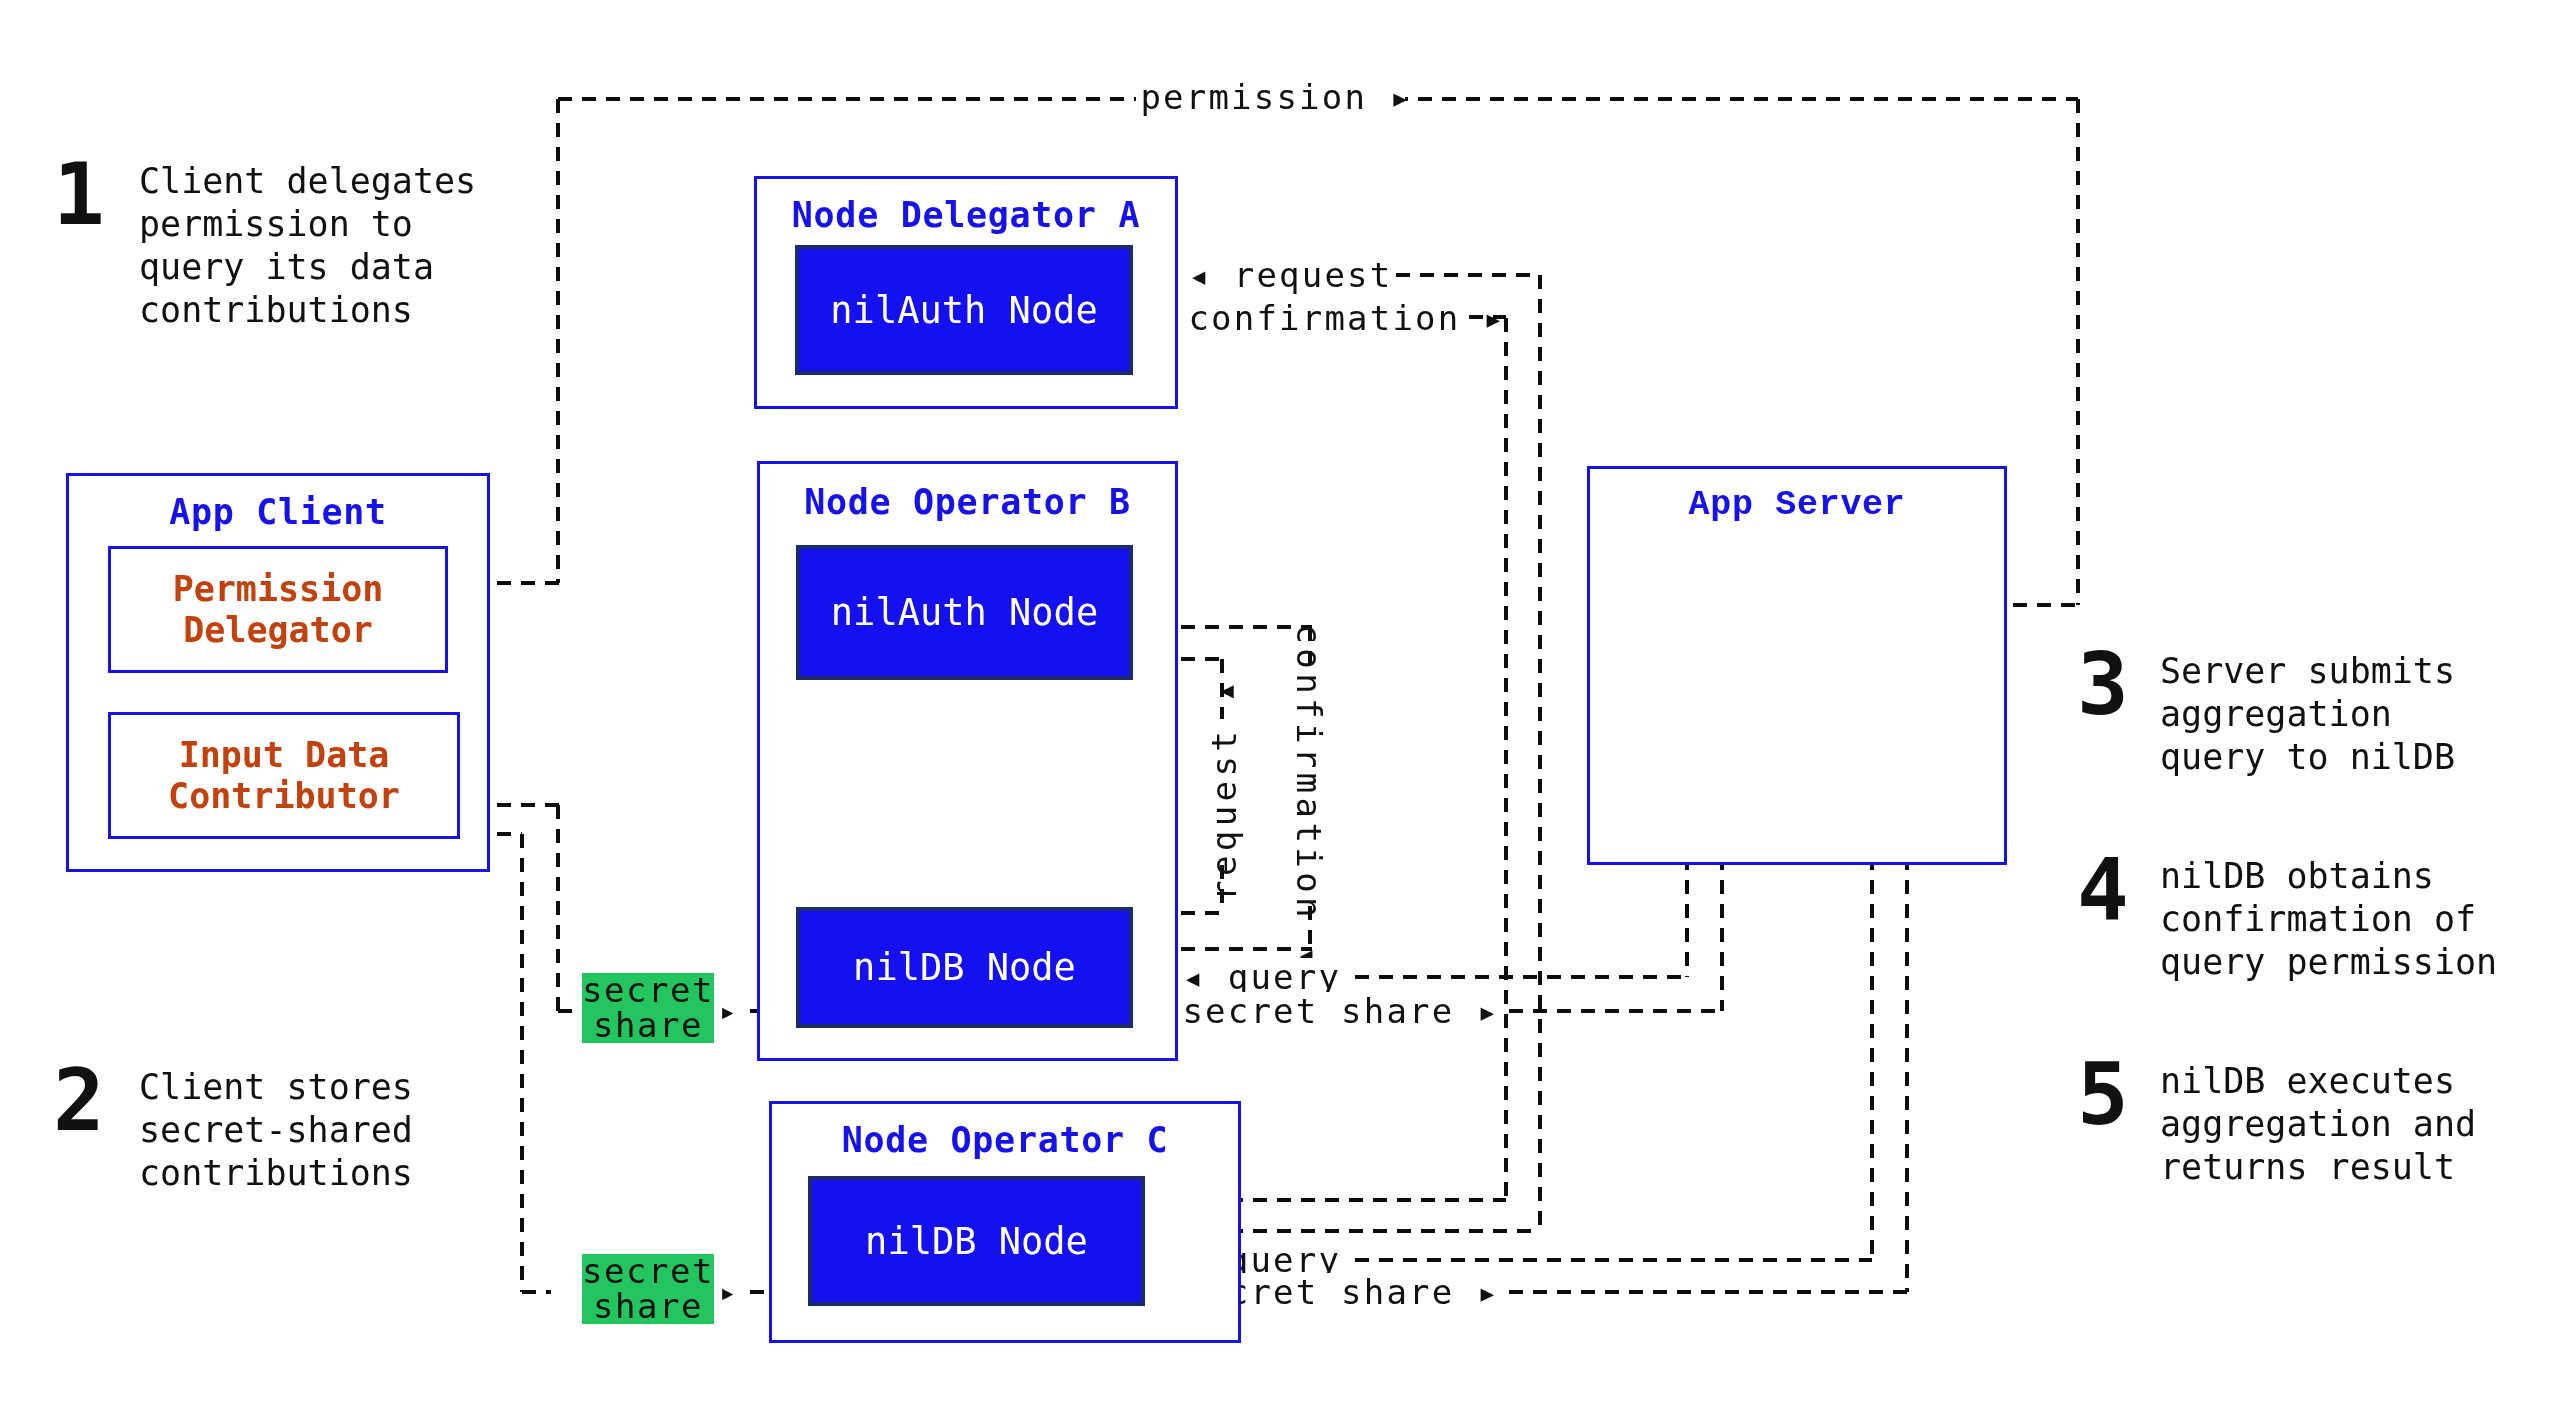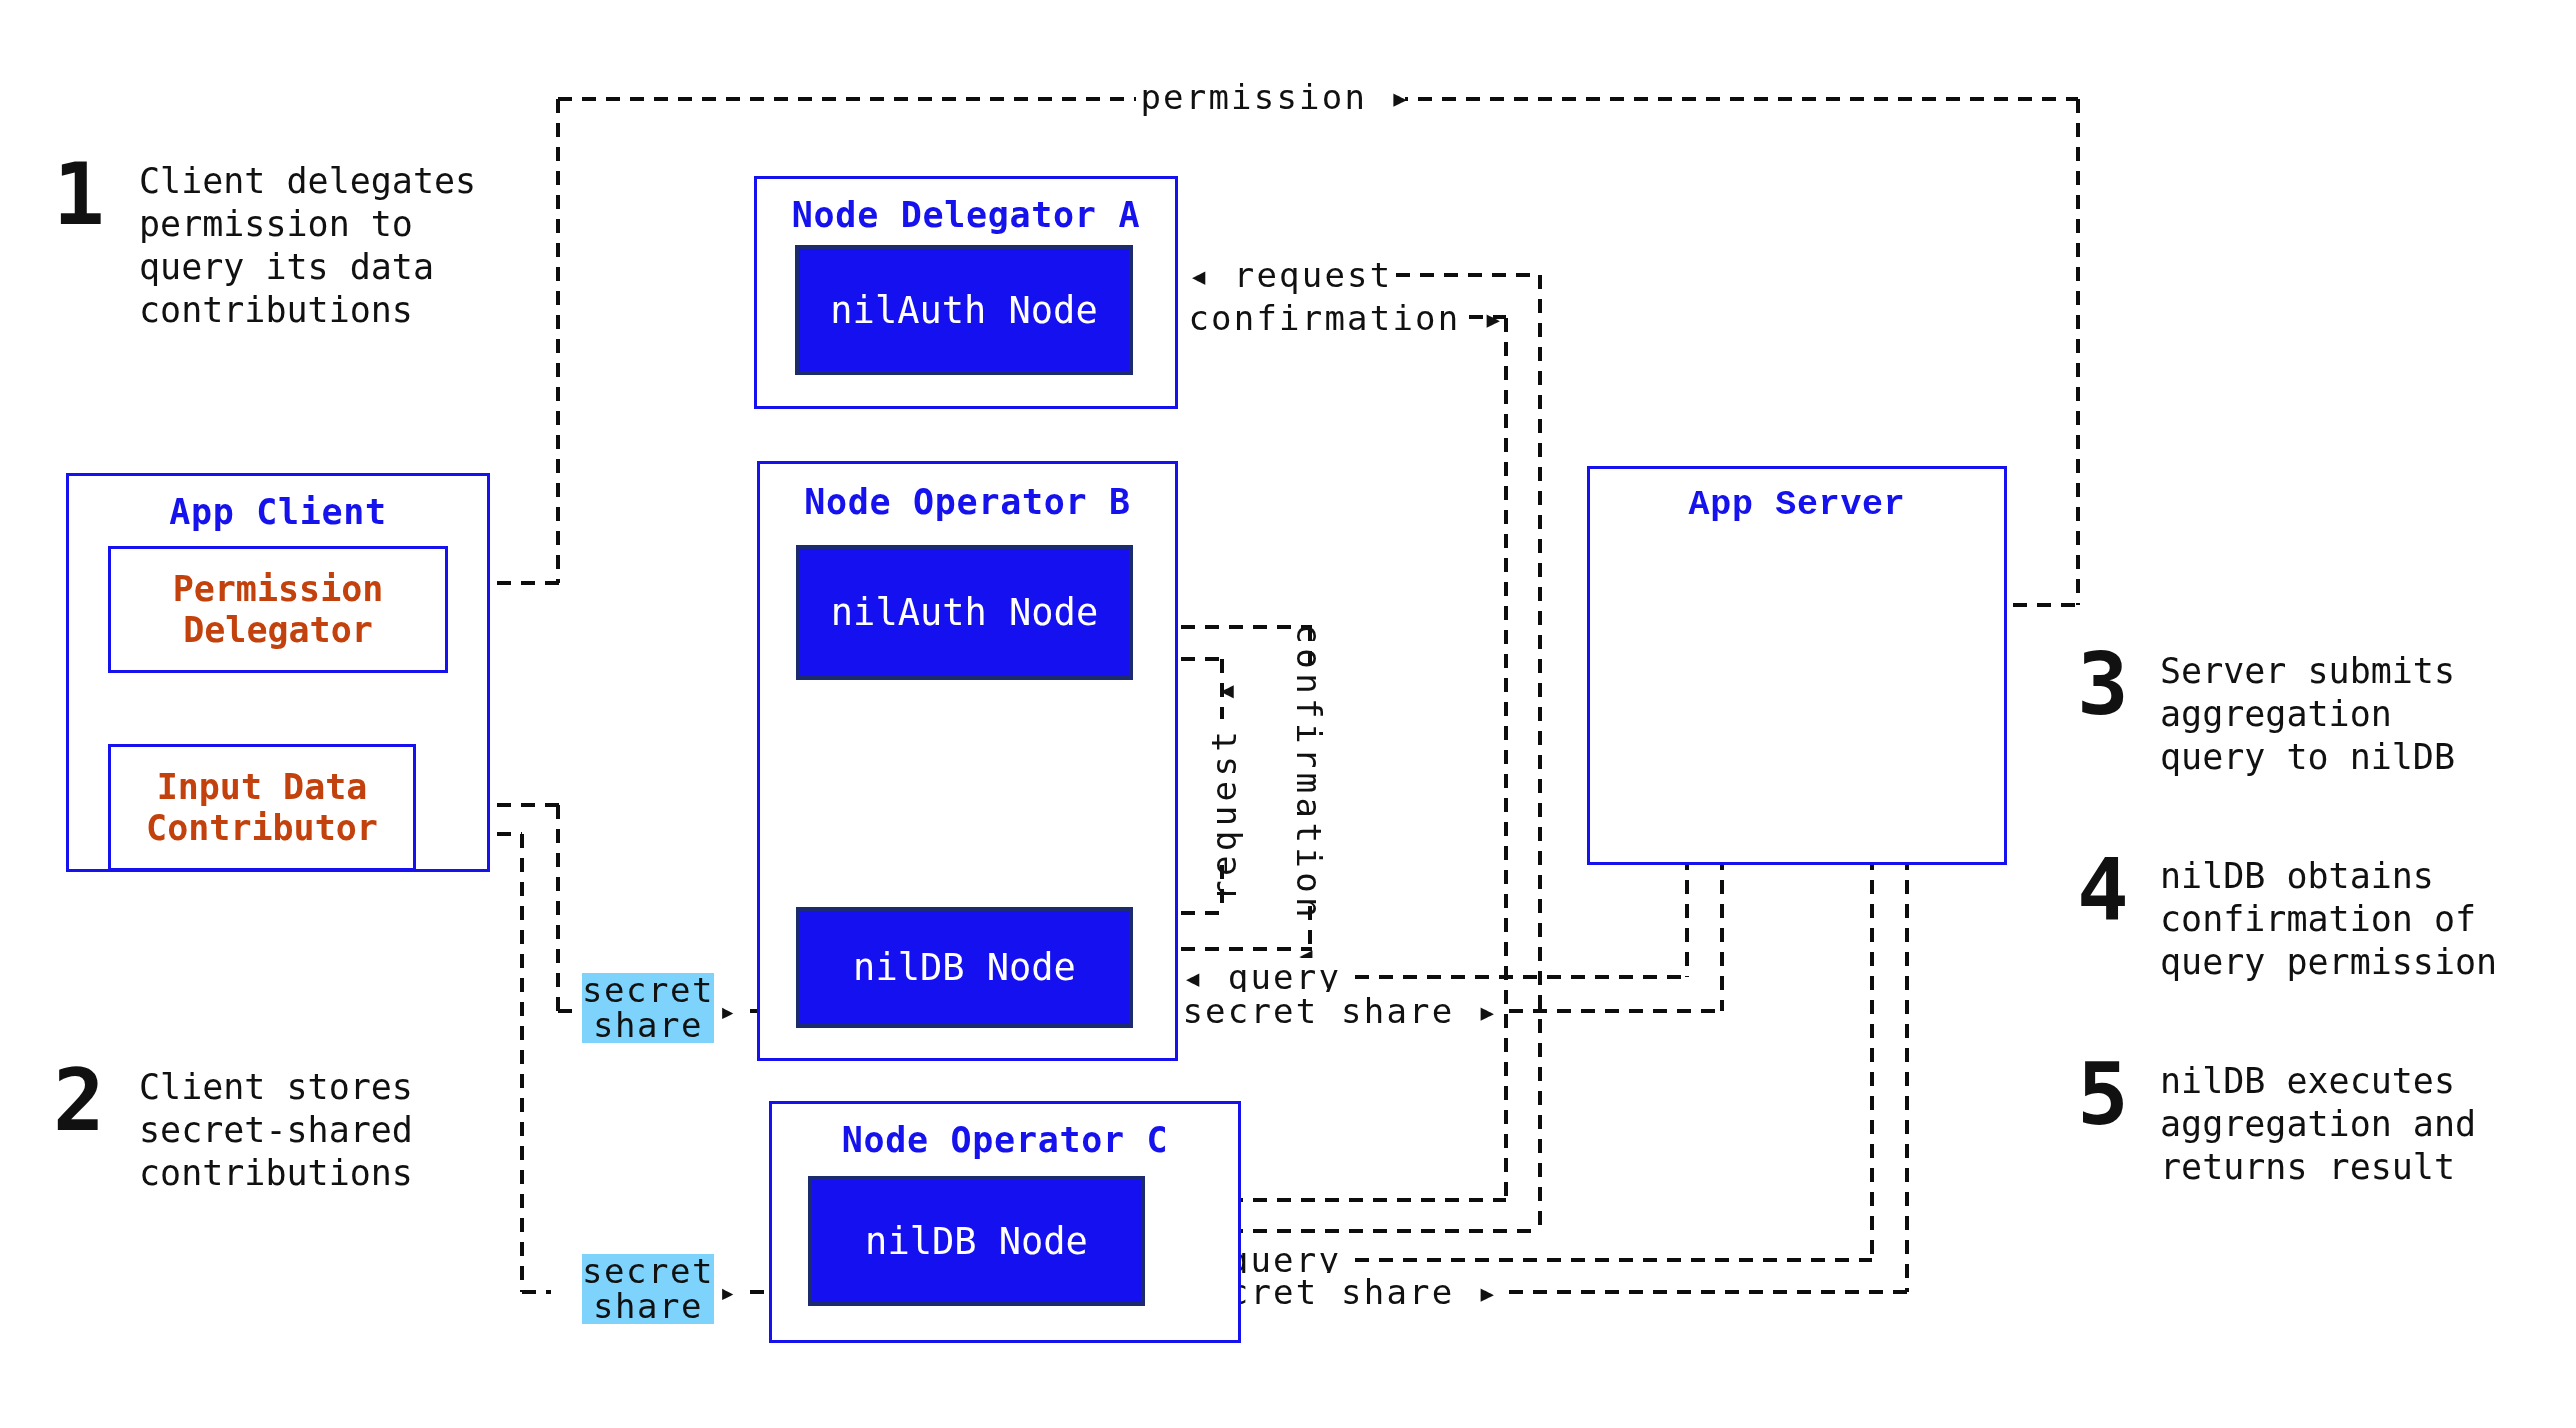--- a/index.html
+++ b/index.html
@@ -19,21 +19,21 @@
   .binner{position:absolute;border:3.7px solid #1512ed;background:#ffffff;box-sizing:border-box;
           display:flex;align-items:center;justify-content:center;text-align:center;}
   .binner .t{color:#c2410c;font-weight:bold;font-size:35px;line-height:41px;white-space:pre-line;}
   .fbox .t{color:#ffffff;font-weight:normal;font-size:37px;white-space:nowrap;}
   
   .elabel{position:absolute;font-size:34px;line-height:38px;letter-spacing:2.2px;
           white-space:nowrap;background:#ffffff;padding:0 4.4px;}
   .rlabel{position:absolute;font-size:34px;letter-spacing:4.4px;text-align:center;
           white-space:nowrap;background:transparent;}
   .slabel{position:absolute;font-size:34px;line-height:35px;text-align:center;
-          letter-spacing:1.5px;white-space:pre-line;background:#7dd3fc;}
+          letter-spacing:1.5px;white-space:pre-line;background:#22c55e;}
   .sarrow{position:absolute;font-size:29px;}
   
   .stepnum{position:absolute;font-size:86px;font-weight:bold;line-height:81px;}
   .steptext{position:absolute;font-size:35px;line-height:43px;white-space:pre-line;}
 </style>
 </head>
 <body>
 
 <div id="canvas">
 
@@ -130,21 +130,21 @@
 share</div>
   <div class="sarrow" style="left:719px;top:1275px;">▸</div>
   <div class="hl" style="left:750px;top:1290px;width:46px;"></div>
 
   <div class="obox" style="left:66px;top:473px;width:424px;height:399px;">
     <div class="btitle" style="top:16px;">App Client</div>
     <div class="binner" style="left:39px;top:70px;width:340px;height:127px;">
       <div class="t">Permission
 Delegator</div>
     </div>
-    <div class="binner" style="left:39px;top:236px;width:308px;height:127px;margin-top:32px;">
+    <div class="binner" style="left:39px;top:236px;width:352px;height:127px;">
       <div class="t">Input Data
 Contributor</div>
     </div>
   </div>
 
   <div class="obox" style="left:754px;top:176px;width:424px;height:233px;">
     <div class="btitle" style="top:16px;">Node Delegator A</div>
     <div class="fbox" style="left:38px;top:66px;width:338px;height:130px;">
       <div class="t">nilAuth Node</div>
     </div>

